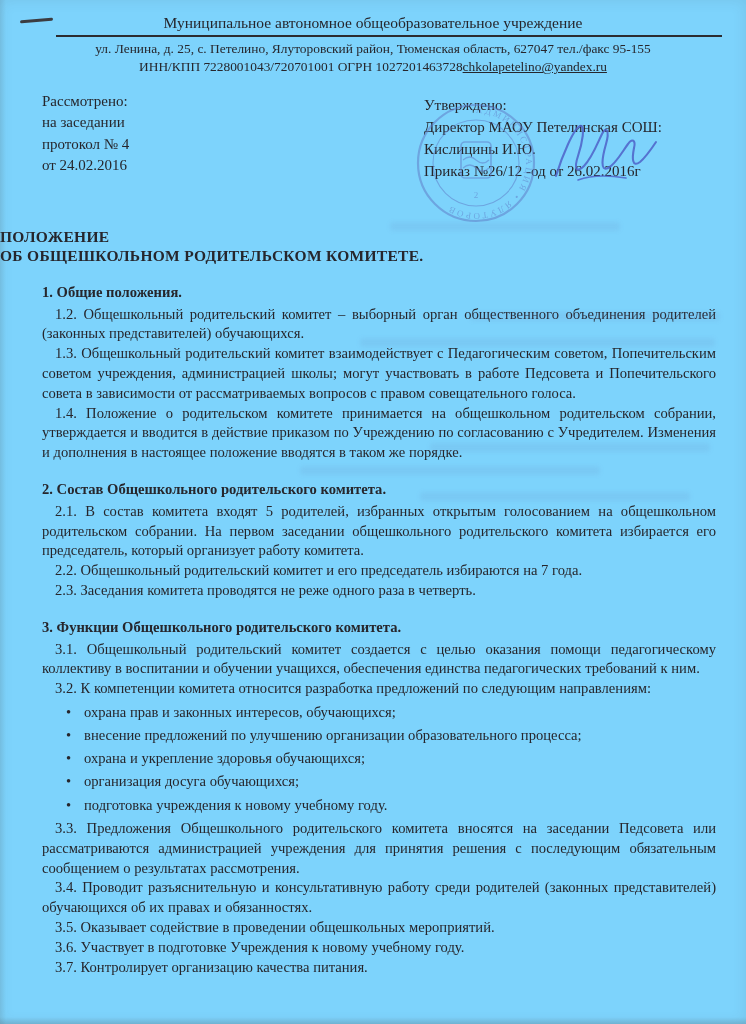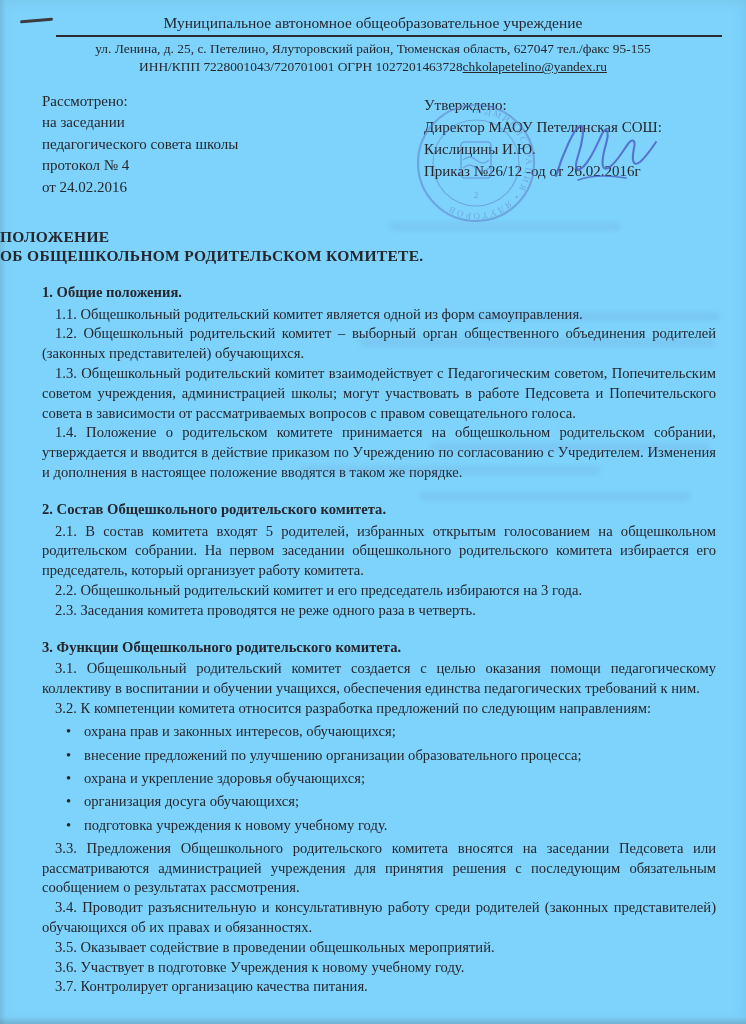--- a/index.html
+++ b/index.html
@@ -68,21 +68,20 @@
     <div class="org-type">Муниципальное автономное общеобразовательное учреждение</div>
     <div class="head-rule"></div>
     <div class="addr-line">ул. Ленина, д. 25, с. Петелино, Ялуторовский район, Тюменская область, 627047 тел./факс 95-155</div>
     <div class="reg-line"><span>ИНН/КПП 7228001043/720701001 ОГРН 1027201463728</span><span class="email">chkolapetelino@yandex.ru</span></div>
   </div>
 
   <div class="approval">
     <div class="approval-left">
         <div>Рассмотрено:</div>
         <div>на заседании</div>
-        <div>педагогического совета школы</div>
         <div>протокол № 4</div>
         <div>от 24.02.2016</div>
       </div>
     <div class="approval-right">
         <div>Утверждено:</div>
         <div>Директор  МАОУ Петелинская СОШ:</div>
         <div>Кислицины И.Ю.</div>
         <div>Приказ №26/12 -од  от 26.02.2016г</div>
       </div>
   </div>
@@ -106,29 +105,28 @@
   </svg>
 
   <div class="doc-title">
     <div>ПОЛОЖЕНИЕ</div>
     <div>ОБ ОБЩЕШКОЛЬНОМ РОДИТЕЛЬСКОМ КОМИТЕТЕ.</div>
   </div>
 
   <div class="doc-body">
       <section>
         <div class="sec-heading">1. Общие положения.</div>
-        <div class="para">1.1. Общешкольный родительский комитет является одной из форм самоуправления.</div>
         <div class="para">1.2. Общешкольный родительский комитет – выборный орган общественного объединения родителей (законных представителей) обучающихся.</div>
         <div class="para">1.3. Общешкольный родительский комитет взаимодействует с Педагогическим советом, Попечительским советом учреждения, администрацией школы; могут участвовать в работе Педсовета и Попечительского совета в зависимости от рассматриваемых вопросов с правом совещательного голоса.</div>
         <div class="para">1.4. Положение о родительском комитете принимается на общешкольном родительском собрании, утверждается и вводится в действие приказом по Учреждению по согласованию с Учредителем. Изменения и дополнения в настоящее положение вводятся в таком же порядке.</div>
       </section>
       <section>
         <div class="sec-heading">2. Состав Общешкольного родительского комитета.</div>
         <div class="para">2.1. В состав комитета входят 5 родителей, избранных открытым голосованием на общешкольном родительском собрании. На первом заседании общешкольного родительского комитета избирается его председатель, который организует работу комитета.</div>
-        <div class="para">2.2. Общешкольный родительский комитет и его председатель избираются на 3 года.</div>
+        <div class="para">2.2. Общешкольный родительский комитет и его председатель избираются на 7 года.</div>
         <div class="para">2.3. Заседания комитета проводятся не реже одного раза в четверть.</div>
       </section>
       <section>
         <div class="sec-heading">3. Функции Общешкольного родительского комитета.</div>
         <div class="para">3.1. Общешкольный родительский комитет создается с целью оказания помощи педагогическому коллективу в воспитании и обучении учащихся, обеспечения единства педагогических требований к ним.</div>
         <div class="para">3.2. К компетенции комитета относится разработка предложений по следующим направлениям:</div>
         <div class="bullet-item">
           <span class="bullet-dot">•</span>
           <span class="bullet-text">охрана прав и законных интересов, обучающихся;</span>
         </div>

